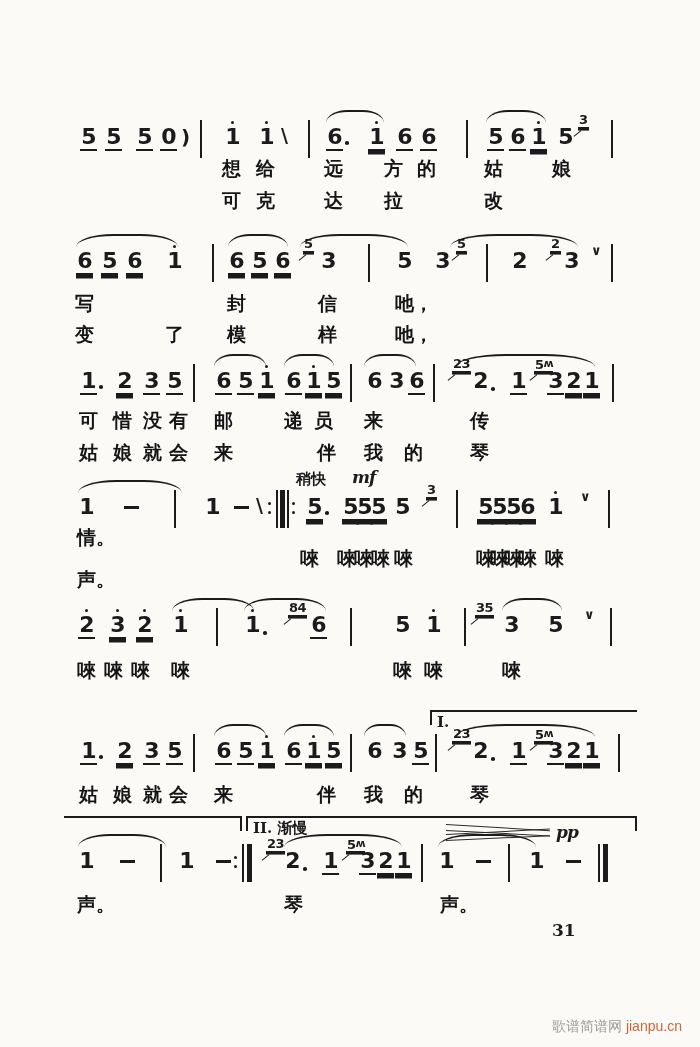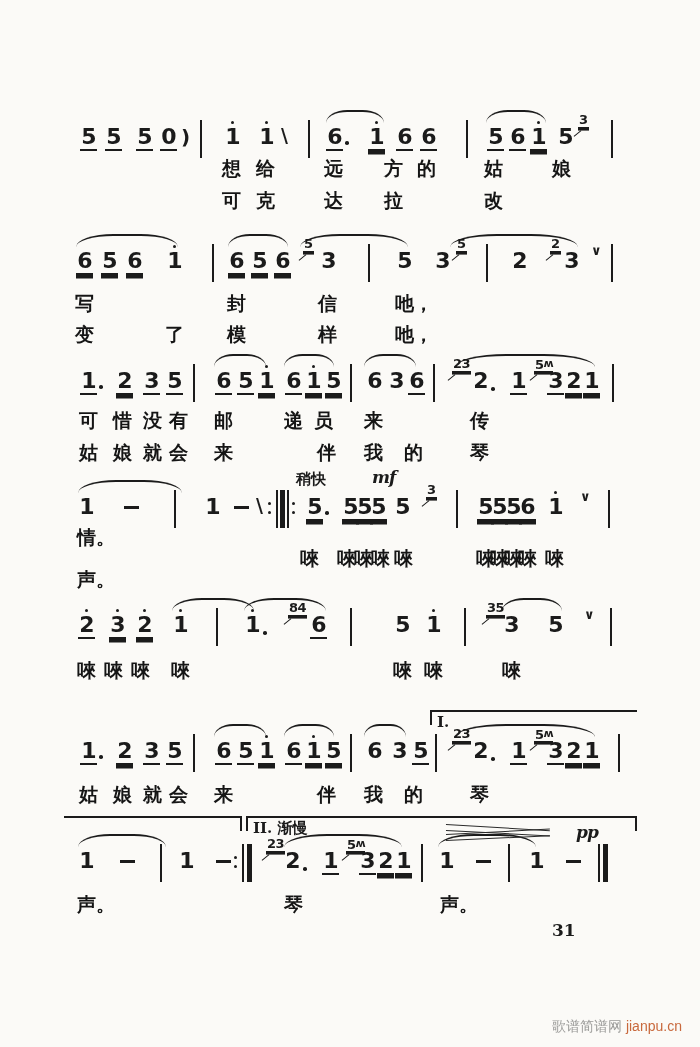--- a/index.html
+++ b/index.html
@@ -31,21 +31,21 @@
   .paren{position:absolute;font:700 20px "DejaVu Sans",sans-serif;}
   
   .lyr{position:absolute;font:700 19px/21px "Liberation Serif",serif;white-space:nowrap;color:#151515;}
   
   .volta{position:absolute;border-top:2.4px solid #1b1b1b;box-sizing:border-box;}
   .volta.tl{border-left:2.4px solid #1b1b1b;}
   .volta.trr{border-right:2.4px solid #1b1b1b;}
   .vlabel{position:absolute;font:700 15px "DejaVu Serif",serif;white-space:nowrap;}
   
   .cn{position:absolute;font:700 15px "Liberation Serif",serif;white-space:nowrap;}
-  .dyn{position:absolute;font:italic 700 17px "DejaVu Serif",serif;letter-spacing:-1px;margin-left:20px;}
+  .dyn{position:absolute;font:italic 700 17px "DejaVu Serif",serif;letter-spacing:-1px;}
   .hp{position:absolute;border-top:1.7px solid #2a2a2a;transform-origin:left center;}
   #pagenum{position:absolute;left:552px;top:920px;font:700 17px "DejaVu Serif",serif;}
   #watermark{position:absolute;left:552px;top:1018px;font:400 14px "Liberation Sans",sans-serif;white-space:nowrap;}
 </style>
 </head>
 <body>
 
 <div id="page">
   <div id="notation">
       <div class="tk-n u1" style="left: 80px; top: 126px;">5</div>
@@ -209,21 +209,21 @@
       <div class="tk-n u2" style="left: 136px; top: 614px;">2<span class="hidot"></span></div>
       <div class="tk-n" style="left: 172px; top: 614px;">1<span class="hidot"></span></div>
       <div class="bl" style="left: 216px; top: 608px; width: 2.4px; height: 38px;"></div>
       <div class="tk-n" style="left: 244px; top: 614px;">1<span class="hidot"></span><span class="dotafter"></span></div>
       <div class="tk-g gu" style="left: 288px; top: 601px;">84</div>
       <div class="tk-n u1" style="left: 310px; top: 614px;">6</div>
       <div class="bl" style="left: 350px; top: 608px; width: 2.4px; height: 38px;"></div>
       <div class="tk-n" style="left: 394px; top: 614px;">5</div>
       <div class="tk-n" style="left: 425px; top: 614px;">1<span class="hidot"></span></div>
       <div class="bl" style="left: 464px; top: 608px; width: 2.4px; height: 38px;"></div>
-      <div class="tk-g gu" style="left: 486px; top: 601px;">35</div>
+      <div class="tk-g gu" style="left: 475px; top: 601px;">35</div>
       <div class="tk-n" style="left: 503px; top: 614px;">3</div>
       <div class="tk-n" style="left: 547px; top: 614px;">5</div>
       <div class="brv" style="left: 584px; top: 607px;">∨</div>
       <div class="bl" style="left: 610px; top: 608px; width: 2.4px; height: 38px;"></div>
       <div class="slur" style="left: 172px; top: 598px; width: 82px;"></div>
       <div class="slur" style="left: 244px; top: 598px; width: 82px;"></div>
       <div class="slur" style="left: 502px; top: 598px; width: 60px;"></div>
       <div class="lyr" style="left: 77px; top: 660px;">唻</div>
       <div class="lyr" style="left: 104px; top: 660px;">唻</div>
       <div class="lyr" style="left: 131px; top: 660px;">唻</div>

